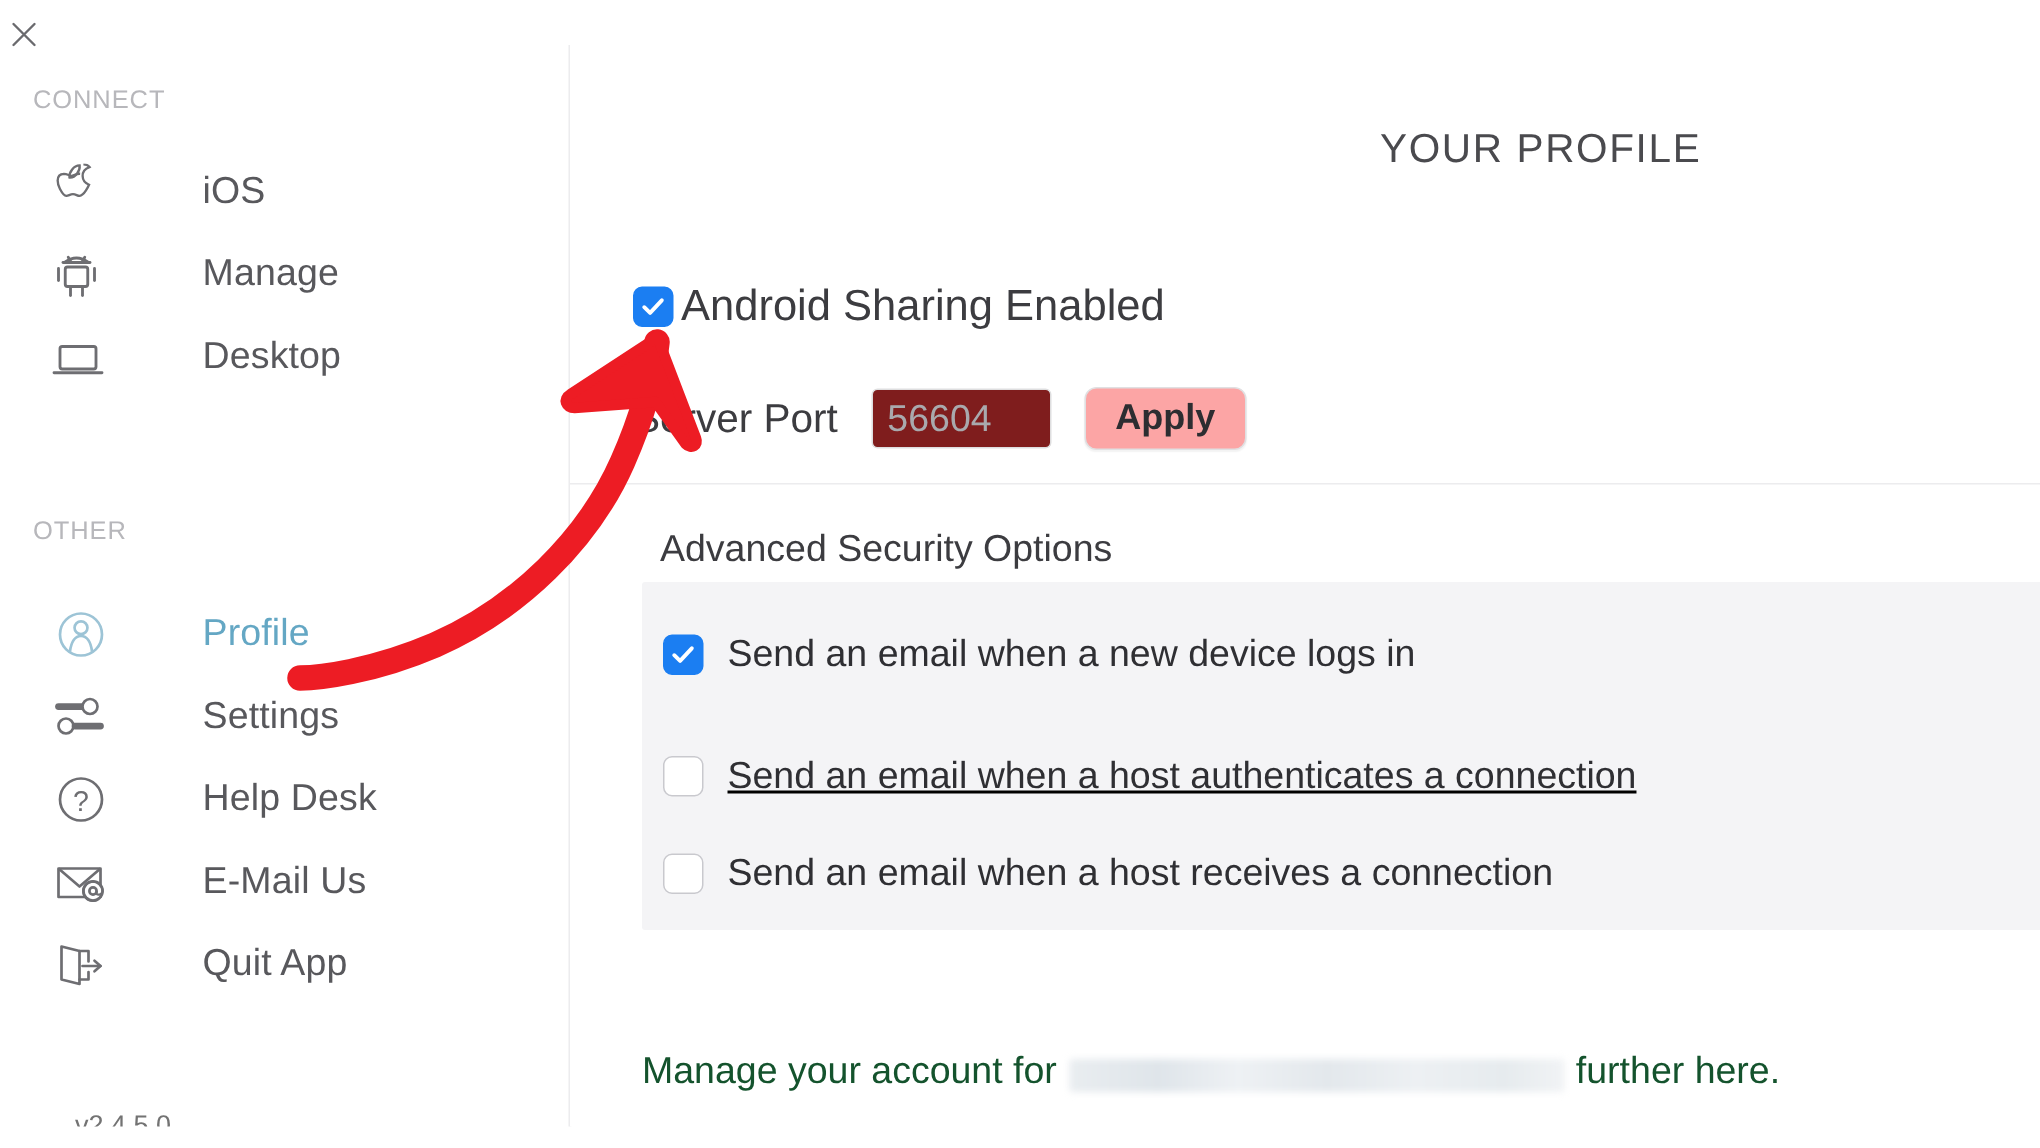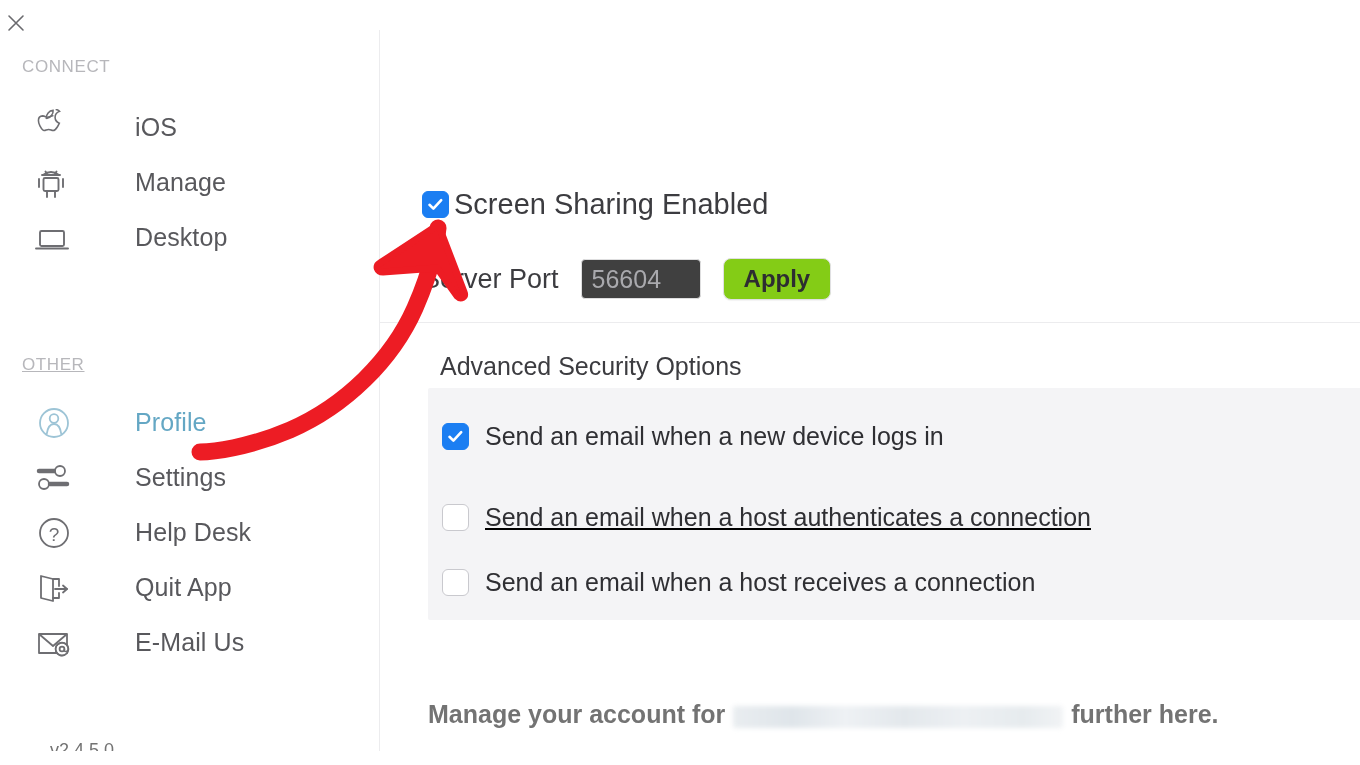--- a/index.html
+++ b/index.html
@@ -54,21 +54,21 @@
   .close-btn svg { display: block; }
 
   .section-label {
     position: absolute;
     font-size: 17px;
     letter-spacing: 0.6px;
     color: #b7b7bb;
     font-weight: 400;
   }
   .label-connect { left: 22px; top: 57px; }
-  .label-other   { left: 22px; top: 355px; text-decoration: underline; }
+  .label-other   { left: 22px; top: 344px; }
 
   .nav-list { position: absolute; left: 0; width: 380px; }
   .nav-connect { top: 100px; }
   .nav-other   { top: 395px; }
 
   .nav-item {
     display: flex;
     align-items: center;
     height: 55px;
     padding-left: 34px;
@@ -169,35 +169,35 @@
     font-size: 27px;
     color: #3c3c40;
     white-space: nowrap;
   }
   .port-input {
     width: 120px;
     height: 40px;
     margin-left: 22px;
     border: 1px solid #dededf;
     border-radius: 4px;
-    background: #404040;
+    background: #7f1d1d;
     font-family: "Liberation Sans", sans-serif;
     font-size: 25px;
     color: #a9a9ad;
     padding: 0 10px;
     outline: none;
   }
   .port-input::placeholder { color: #a9a9ad; }
   .apply-btn {
     margin-left: 22px;
     height: 42px;
     padding: 0 20px;
     border: 1px solid #e0e0e2;
     border-radius: 8px;
-    background: #84cc16;
+    background: #fca5a5;
     font-family: "Liberation Sans", sans-serif;
     font-size: 24px;
     font-weight: bold;
     color: #2d2d31;
     cursor: pointer;
     box-shadow: 0 1px 1px rgba(0,0,0,0.05);
   }
 
   .main-hr {
     position: absolute;
@@ -245,24 +245,23 @@
   }
 
   
   .account-link {
     position: absolute;
     left: 48px;
     top: 700px;
     display: flex;
     align-items: center;
     font-size: 25px;
-    color: #737373;
+    color: #14532d;
     cursor: pointer;
     white-space: nowrap;
-    font-weight: bold;
   }
   .redacted {
     display: inline-block;
     width: 330px;
     height: 22px;
     margin: 0 8px;
     background: linear-gradient(90deg,
        #e9edf0 0%, #dfe5ea 18%, #eef1f4 34%,
        #e3e8ec 52%, #edf0f3 70%, #e6ebee 88%, #f1f3f5 100%);
     filter: blur(2.4px);
@@ -379,62 +378,63 @@
             <circle cx="20" cy="20" r="14" fill="none" stroke="#6e6e72" stroke-width="1.8"></circle>
             <text x="20" y="27.5" font-family="Liberation Sans, sans-serif" font-size="19" fill="#6e6e72" text-anchor="middle">?</text>
           </svg>
         </span>
         <span class="nav-text">Help Desk</span>
       </div>
 
       <div class="nav-item">
         <span class="nav-icon">
           <svg width="40" height="40" viewBox="0 0 40 40">
-            <g fill="none" stroke="#6e6e72" stroke-width="1.8" stroke-linejoin="round" stroke-linecap="round">
-              <path d="M7 8 L19 11 L19 33 L7 30 Z"></path>
-              <path d="M19 11 L25 11 L25 18 M25 25 L25 30 L19 30"></path>
-              <line x1="21" y1="21" x2="33" y2="21"></line>
-              <path d="M29 17.5 L33 21 L29 24.5"></path>
-            </g>
-          </svg>
-        </span>
-        <span class="nav-text">Quit App</span>
-      </div>
-
-      <div class="nav-item">
-        <span class="nav-icon">
-          <svg width="40" height="40" viewBox="0 0 40 40">
             <g fill="none" stroke="#6e6e72" stroke-width="1.8" stroke-linejoin="round">
               <rect x="5" y="11" width="28" height="19"></rect>
               <path d="M5 11 L19 23 L33 11"></path>
               <circle cx="28" cy="26" r="6.4" fill="#ffffff"></circle>
               <circle cx="28" cy="26" r="2.4"></circle>
               <path d="M30.4 26 v2.1 a2.6 2.6 0 0 0 3.9 -1.9 A6.4 6.4 0 1 0 31 31.8" stroke-width="1.5"></path>
             </g>
           </svg>
         </span>
         <span class="nav-text">E-Mail Us</span>
       </div>
+
+      <div class="nav-item">
+        <span class="nav-icon">
+          <svg width="40" height="40" viewBox="0 0 40 40">
+            <g fill="none" stroke="#6e6e72" stroke-width="1.8" stroke-linejoin="round" stroke-linecap="round">
+              <path d="M7 8 L19 11 L19 33 L7 30 Z"></path>
+              <path d="M19 11 L25 11 L25 18 M25 25 L25 30 L19 30"></path>
+              <line x1="21" y1="21" x2="33" y2="21"></line>
+              <path d="M29 17.5 L33 21 L29 24.5"></path>
+            </g>
+          </svg>
+        </span>
+        <span class="nav-text">Quit App</span>
+      </div>
     </div>
 
     <div class="version">v2.4.5.0</div>
   </div>
 
   <div class="sidebar-divider"></div>
 
   <div class="main">
 
+    <div class="profile-title">YOUR PROFILE</div>
 
     <div class="ss-row">
       <span class="cbx checked">
         <svg width="19" height="19" viewBox="0 0 19 19">
           <path d="M3.5 9.8 L7.4 13.6 L15.2 5.2" fill="none" stroke="#ffffff" stroke-width="2.6" stroke-linecap="round" stroke-linejoin="round"></path>
         </svg>
       </span>
-      <span class="ss-label">Screen Sharing Enabled</span>
+      <span class="ss-label">Android Sharing Enabled</span>
     </div>
 
     <div class="port-row">
       <span class="port-label">Server Port</span>
       <input class="port-input" type="text" placeholder="56604" style="">
       <button class="apply-btn">Apply</button>
     </div>
 
     <div class="main-hr"></div>
 

